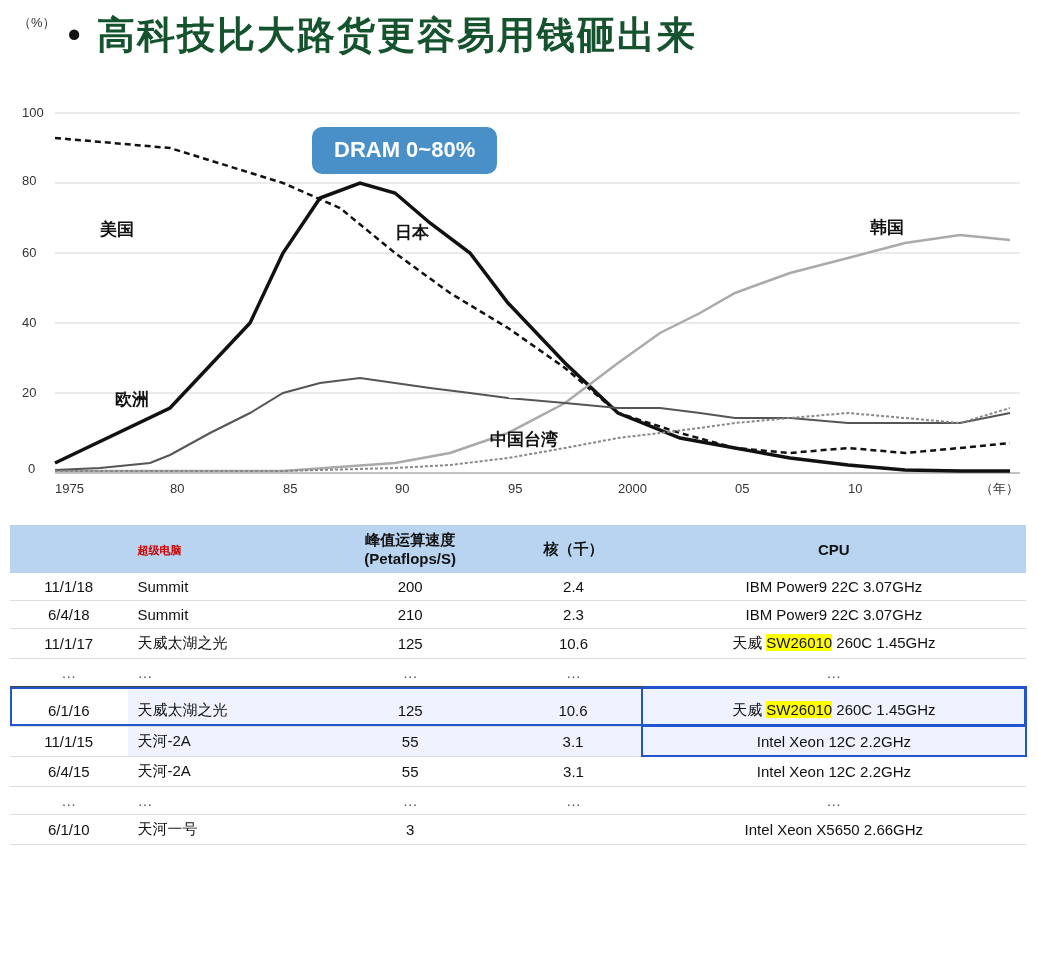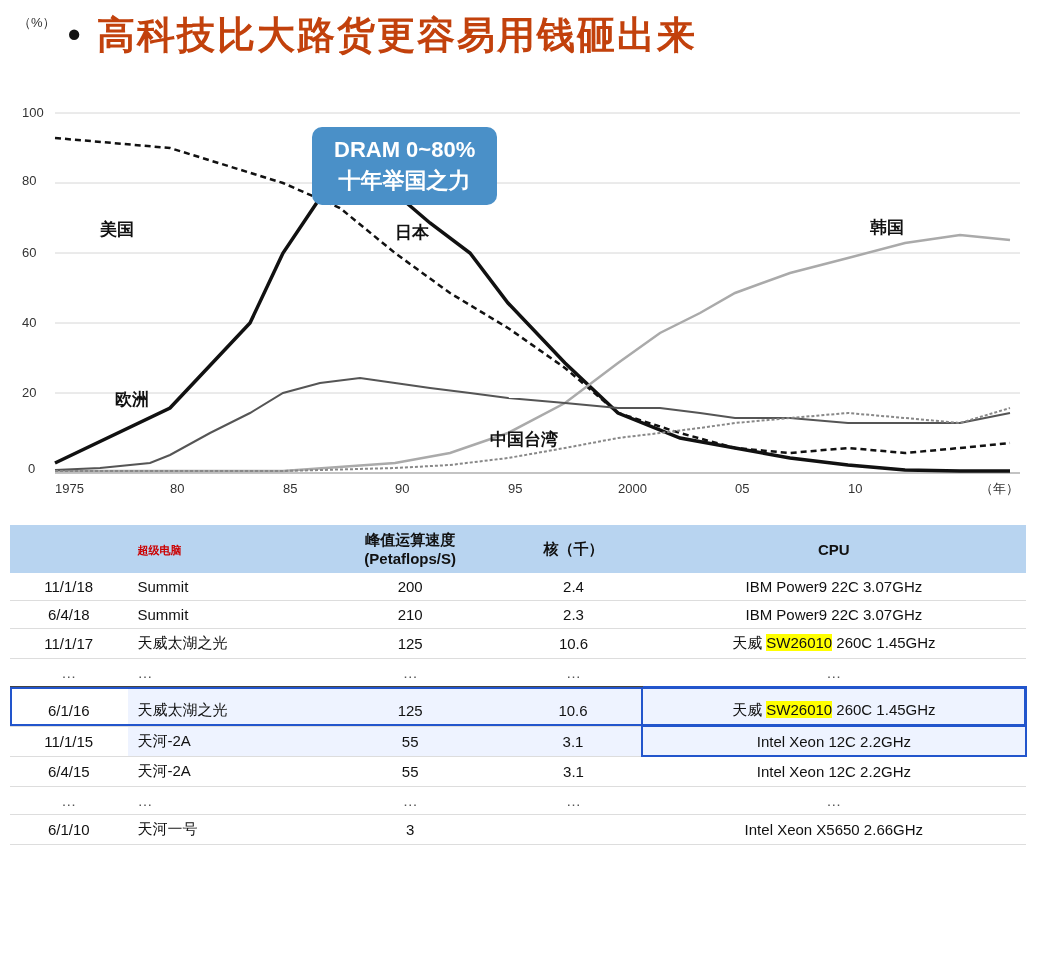--- a/index.html
+++ b/index.html
@@ -22,21 +22,21 @@
     }
     .header-pct {
       font-size: 13px;
       color: #333;
       align-self: flex-start;
       margin-top: 4px;
     }
     .header-title {
       font-size: 38px;
       font-weight: 900;
-      color: #c2410c;
+      color: #14532d;
       letter-spacing: 2px;
     }
     .bullet { font-size: 38px; margin-right: 4px; }
 
     
     .chart-wrapper {
       position: relative;
       width: 1037px;
       height: 460px;
       background: #fff;
@@ -247,21 +247,20 @@
 
     <text x="100" y="170" class="region-label">美国</text>
     <text x="395" y="173" class="region-label">日本</text>
     <text x="870" y="168" class="region-label">韩国</text>
     <text x="115" y="340" class="region-label">欧洲</text>
     <text x="490" y="380" class="region-label">中国台湾</text>
   </svg>
 
   <div class="dram-box">
     <div>DRAM 0~80%</div>
-    <div>十年举国之力</div>
   </div>
 </div>
 
 <div class="table-section">
   <table>
     <thead>
       <tr>
         <th></th>
         <th class="left">
           <span class="red-bold">超级电脑</span>

